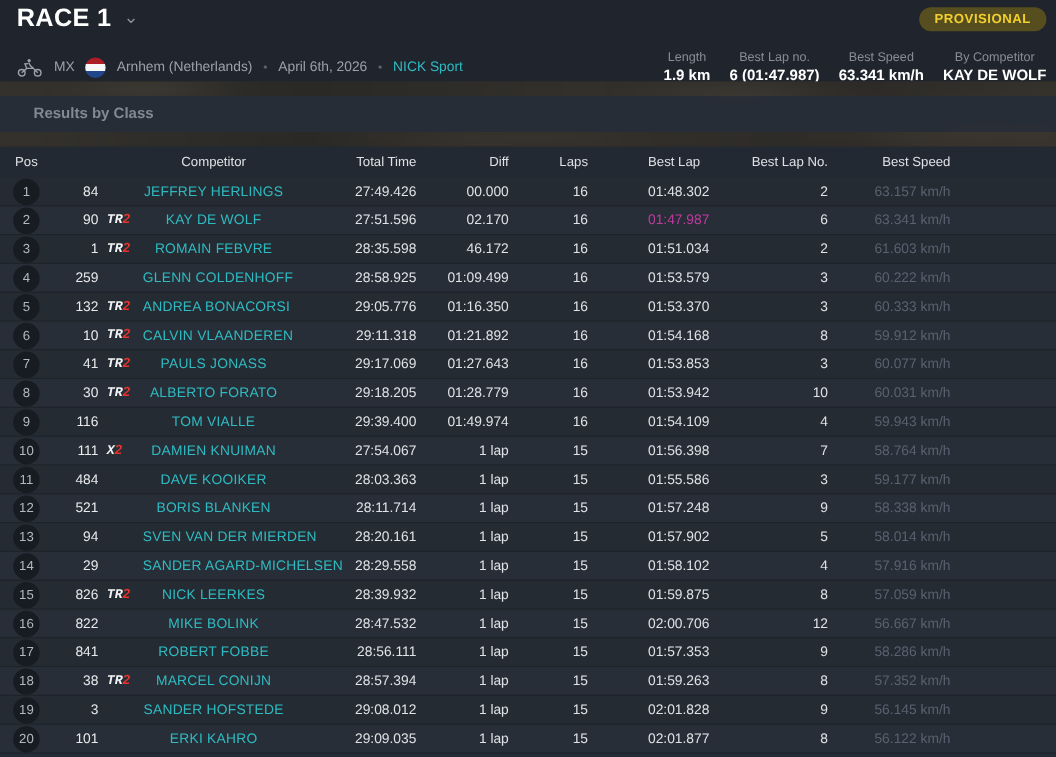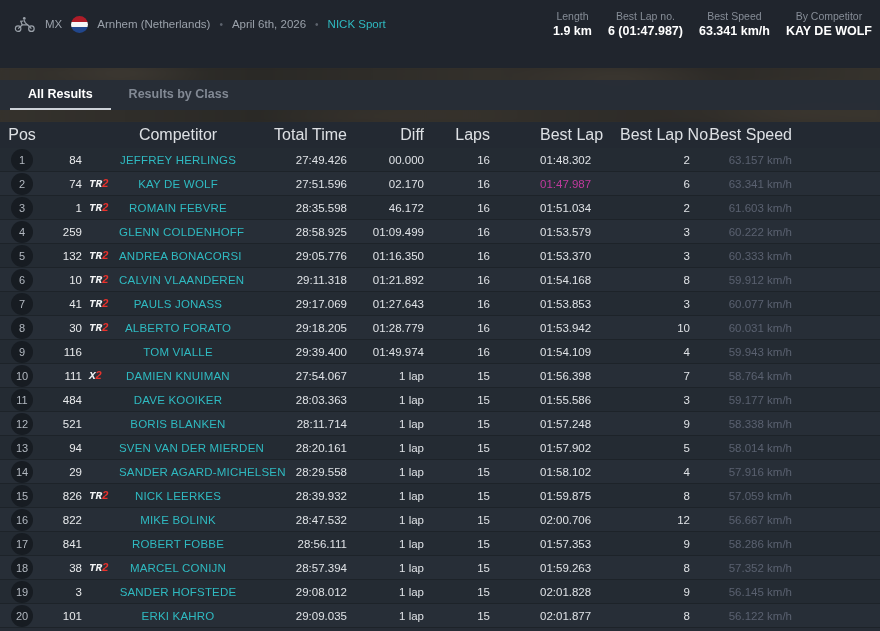--- a/index.html
+++ b/index.html
@@ -37,21 +37,21 @@
       linear-gradient(90deg,#35322d,#2a2926 30%,#33302b 55%,#2c2a27 80%,#36332d);
     filter:blur(6px); }
   .tabs { position:absolute; left:0; right:0; top:12px; height:30px;
     background:rgba(39,45,55,.97); display:flex; align-items:stretch; padding-left:10px; gap:0; }
   .tab { display:flex; align-items:center; padding:0 18px; font-size:12.5px; font-weight:700;
     color:#828994; cursor:pointer; border-bottom:2px solid transparent; }
   .tab.active { color:#ffffff; border-bottom-color:#ccd1d7; }
 
   
   .thead, .row { display:flex; align-items:center; }
-  .thead { height:26px; background:#232932; font-size:16px; color:#dde0e4; }
+  .thead { height:26px; background:#232932; font-size:11px; color:#dde0e4; }
   .c { flex:none; white-space:nowrap; }
   .c.pos       { width:44px; text-align:center; }
   .c.num       { width:38px; text-align:right; font-size:11.5px; color:#e8eaec; }
   .c.badge     { width:34px; padding-left:7px; font-size:11px; font-style:italic; font-weight:800; }
   .c.name      { flex:1 1 auto; min-width:0; text-align:center; padding-left:3px; }
   .c.total     { width:110px; text-align:right; }
   .c.diff      { width:77px;  text-align:right; }
   .c.laps      { width:66px;  text-align:right; }
   .c.gap       { width:50px; }
   .c.bestlap   { width:80px;  text-align:left; }
@@ -67,20 +67,27 @@
     font-size:11px; color:#b2b8c0; }
   .name a { color:#2fbac1; text-decoration:none; cursor:pointer; font-size:11.5px; letter-spacing:.2px; }
   .badge .w { color:#f2f3f4;font-family:Liberation Mono, monospace; } .badge .r { color:#e8322c; }
   .bestlap.hl { color:#c13a9e; }
   .bestspeed.dim { color:#5a6170; }
 </style>
 </head>
 <body>
 
 <header class="hdr">
+  <div class="hdr-top">
+    <div class="title-wrap">
+      <span class="race-title">RACE 1</span>
+      <span class="chev">⌄</span>
+    </div>
+    <span class="prov-badge">PROVISIONAL</span>
+  </div>
   <div class="hdr-info">
     <div class="info-left">
       <span class="bike-icon">
         <svg viewBox="0 0 24 18" width="22" height="17" fill="none" stroke="#9aa1a9" stroke-width="1.3">
           <circle cx="4.5" cy="13.5" r="3"></circle>
             <circle cx="19" cy="13.5" r="3"></circle>
           <path d="M4.5 13.5 L9 9.5 L15 9.5 L19 13.5"></path>
           <path d="M9 9.5 L7.4 5.5 L10.2 5.2"></path>
           <circle cx="11.2" cy="2.4" r="1.5" fill="#9aa1a9" stroke="none"></circle>
           <path d="M10.8 4.2 L12.4 7.2 L15 9.5"></path>
@@ -110,21 +117,20 @@
       <div class="stat">
         <div class="lbl">By Competitor</div>
         <div class="val">KAY DE WOLF</div>
       </div>
     </div>
   </div>
 </header>
 
 <div class="photo-band">
   <nav class="tabs">
-    <div class="tab active">All Results</div>
     <div class="tab">Results by Class</div>
   </nav>
 </div>
 
 <div class="thead">
   <div class="c pos">Pos</div>
   <div class="c num"></div>
   <div class="c badge"></div>
   <div class="c name">Competitor</div>
   <div class="c total">Total Time</div>
@@ -148,21 +154,21 @@
     <div class="c laps">16</div>
     <div class="c gap"></div>
     <div class="c bestlap">01:48.302</div>
     <div class="c bestlapno">2</div>
     <div class="c bestspeed dim">63.157 km/h</div>
     <div class="c rpad"></div>
   </div>
 
   <div class="row">
     <div class="c pos"><span class="pos-badge">2</span></div>
-    <div class="c num">74</div>
+    <div class="c num">90</div>
     <div class="c badge"><span class="w">TR</span><span class="r">2</span></div>
     <div class="c name"><a>KAY DE WOLF</a></div>
     <div class="c total">27:51.596</div>
     <div class="c diff">02.170</div>
     <div class="c laps">16</div>
     <div class="c gap"></div>
     <div class="c bestlap hl">01:47.987</div>
     <div class="c bestlapno">6</div>
     <div class="c bestspeed dim">63.341 km/h</div>
     <div class="c rpad"></div>

